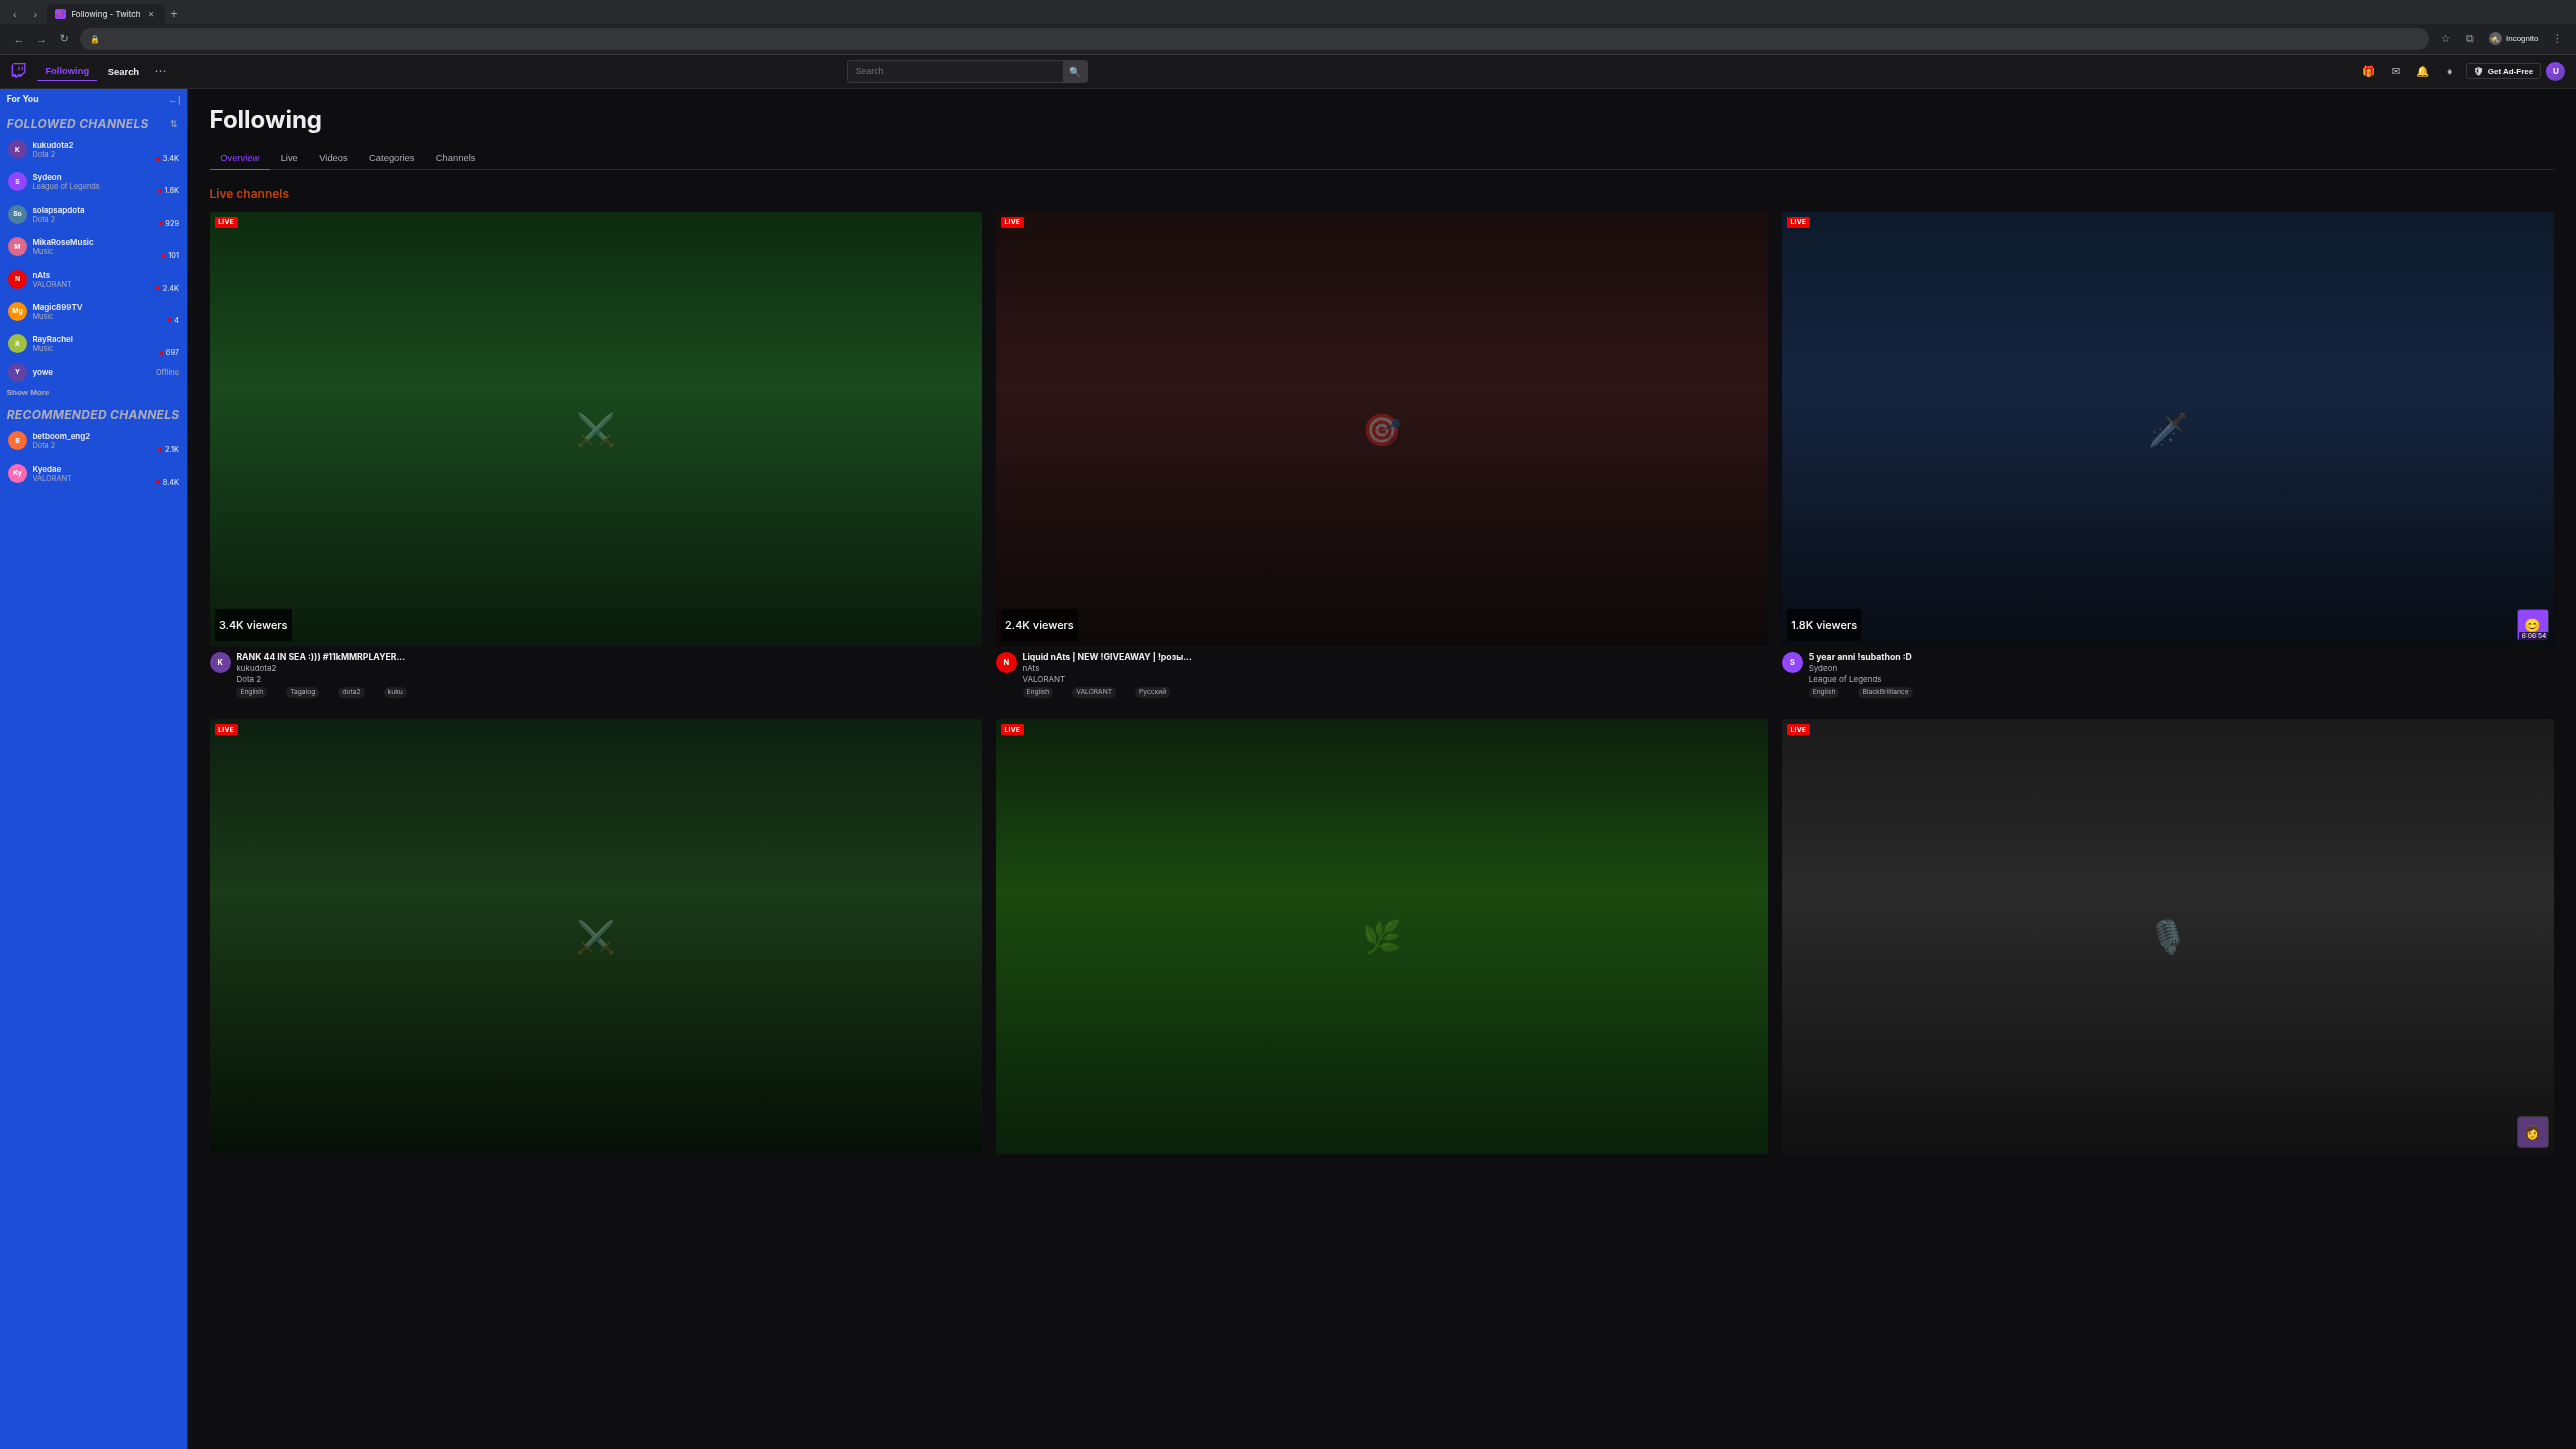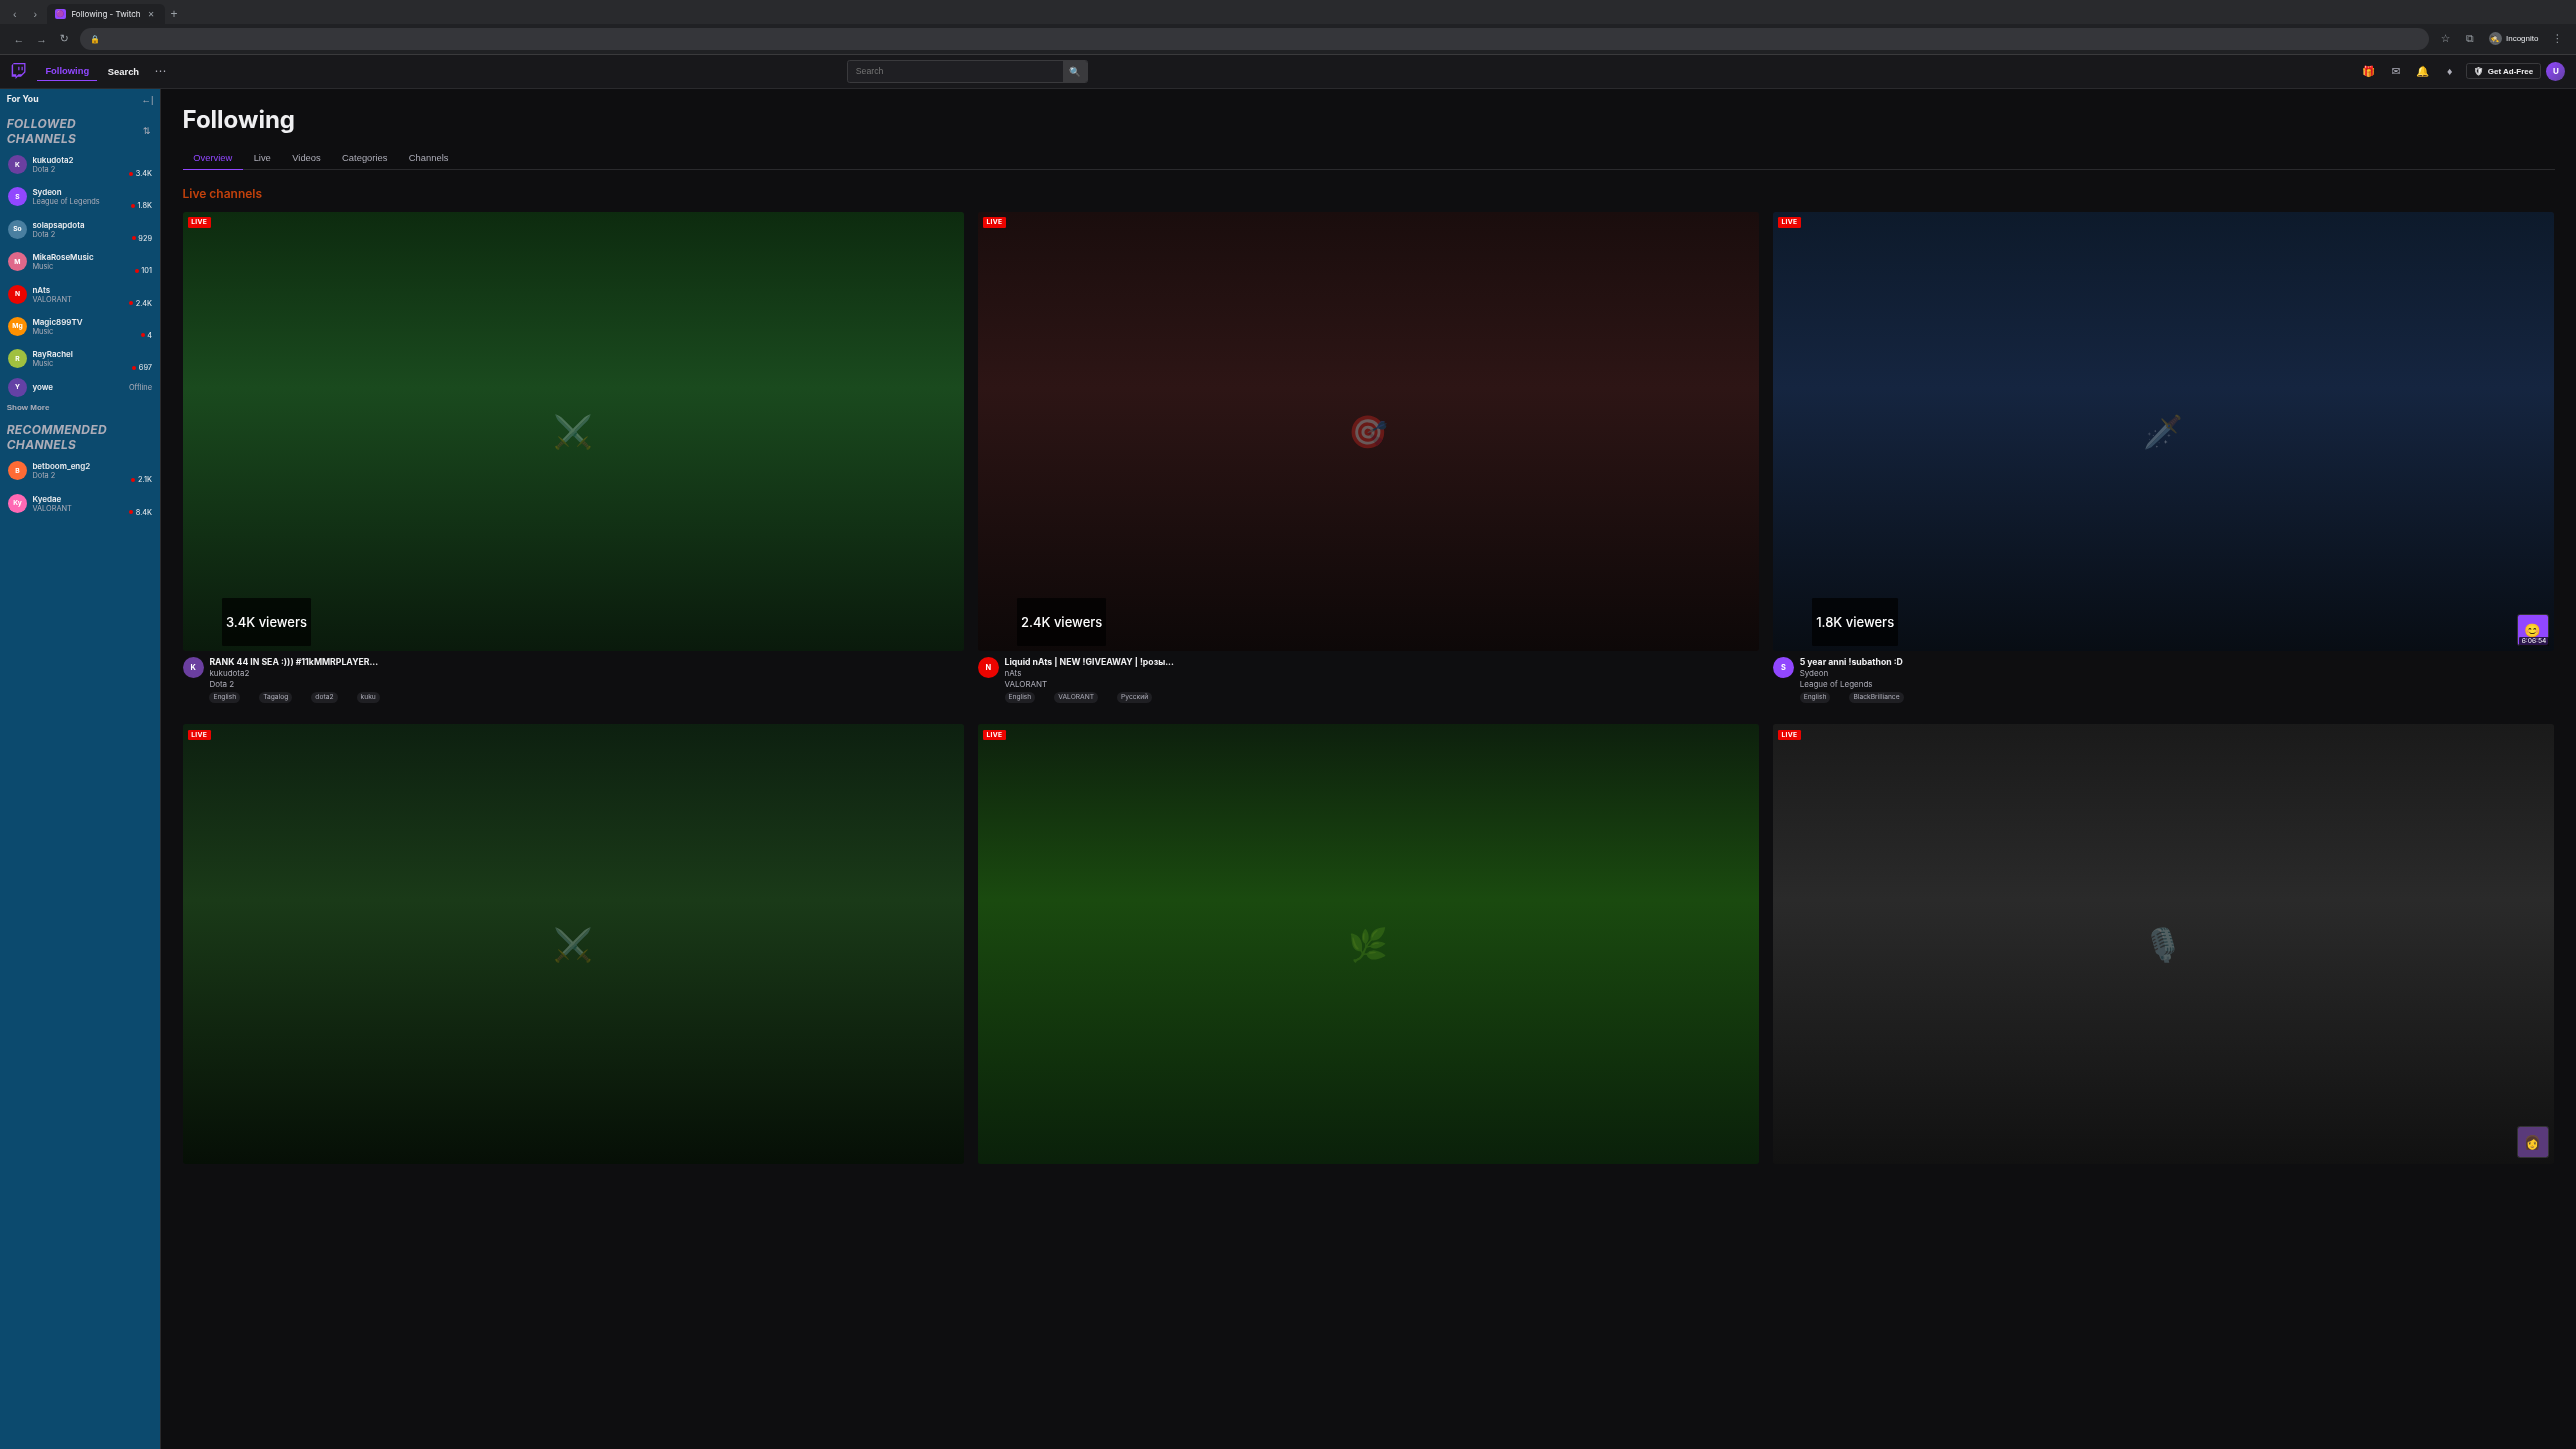--- a/index.html
+++ b/index.html
@@ -247,22 +247,22 @@
 
     
     .main-layout {
       display: flex;
       flex: 1;
       overflow: hidden;
     }
 
     
     .sidebar {
-      width: 161px;
-      background: #0c4a6e;
+      width: 188px;
+      background: #1d4ed8;
       border-right: 0.7px solid #2a2a2d;
       display: flex;
       flex-direction: column;
       overflow-y: auto;
       flex-shrink: 0;
       padding-bottom: 10.7px;
     }
     .sidebar::-webkit-scrollbar { width: 4px; }
     .sidebar::-webkit-scrollbar-thumb { background: #3a3a3d; border-radius: 2px; }
 
@@ -412,24 +412,23 @@
       font-size: 6.7px; font-weight: 700;
       padding: 1.3px 3.4px;
       border-radius: 1.3px;
       letter-spacing: 0.3px;
     }
     .viewer-count {
       position: absolute;
       bottom: 5.4px; left: 5.4px;
       background: rgba(0,0,0,0.7);
       color: white;
-      font-size: 13px; font-weight: 500;
-      padding: 16px 4px;
+      font-size: 11px; font-weight: 500;
+      padding: 9px 4px;
       border-radius: 1.3px;
-      margin-left: 34px;
     }
     .stream-info { display: flex; gap: 5.4px; }
     .stream-avatar {
       width: 21.5px; height: 21.5px;
       border-radius: 50%;
       flex-shrink: 0;
       display: flex; align-items: center; justify-content: center;
       font-size: 7.4px; font-weight: bold; color: white;
       overflow: hidden;
     }

